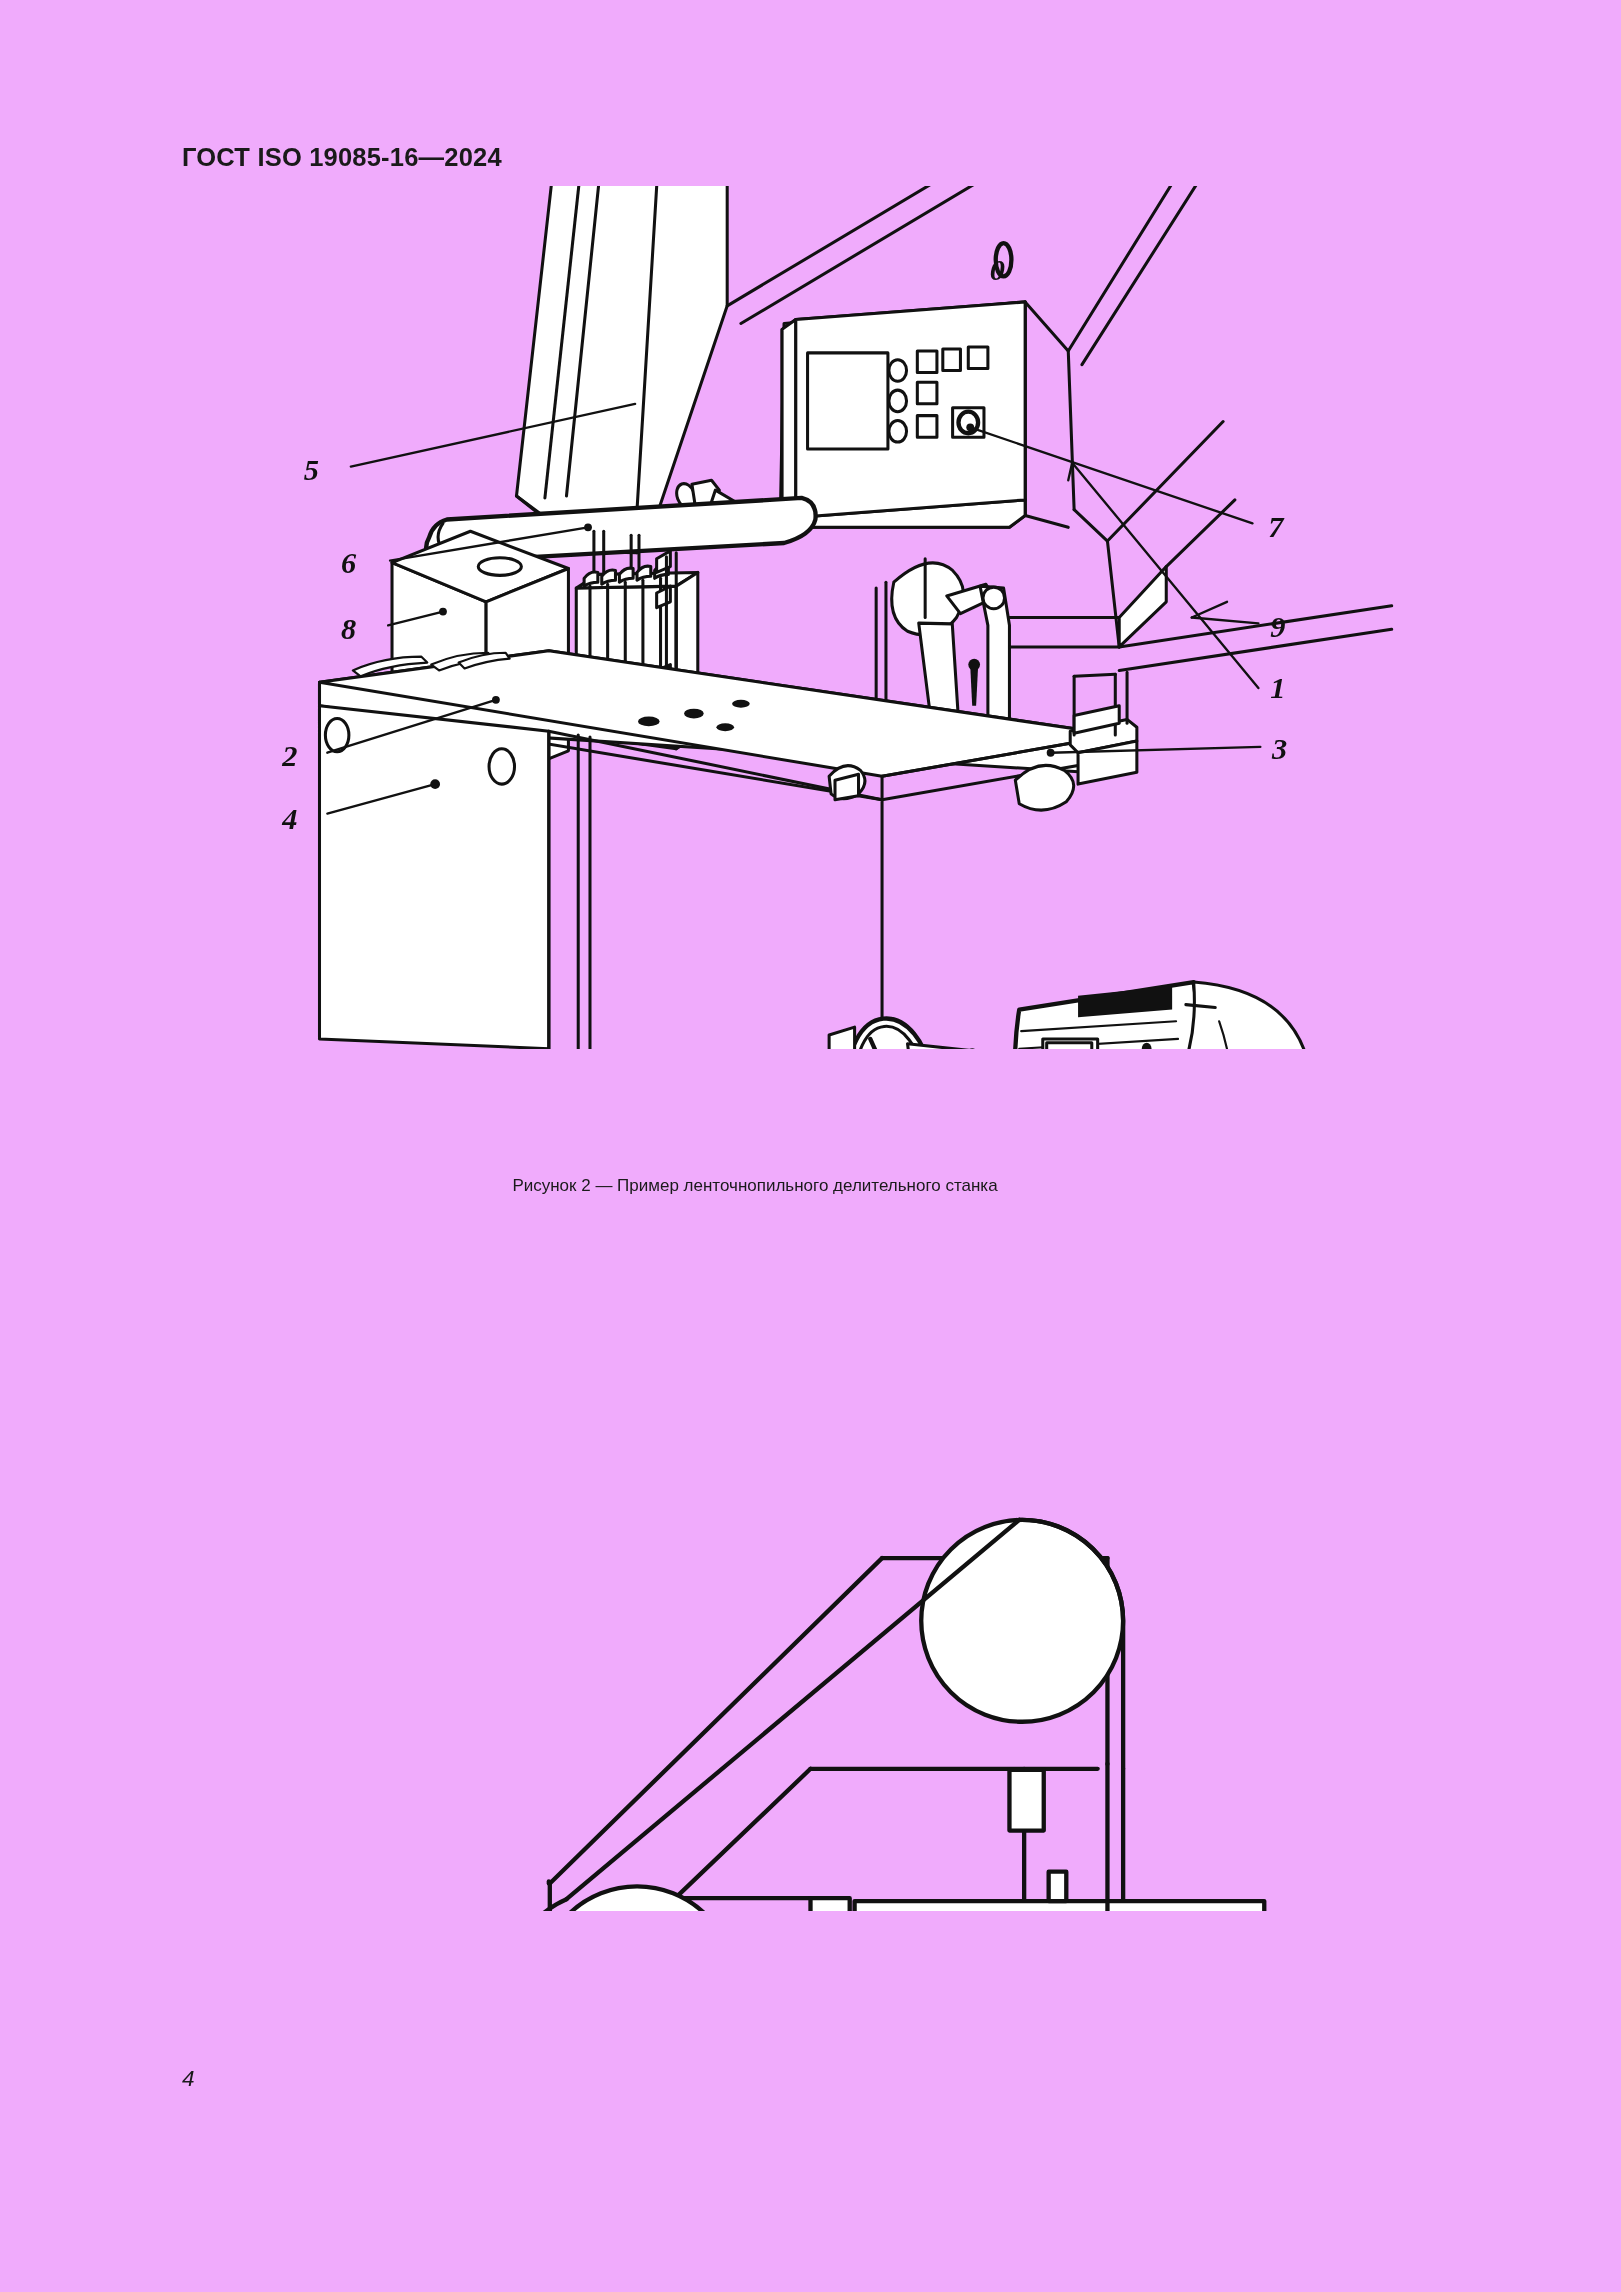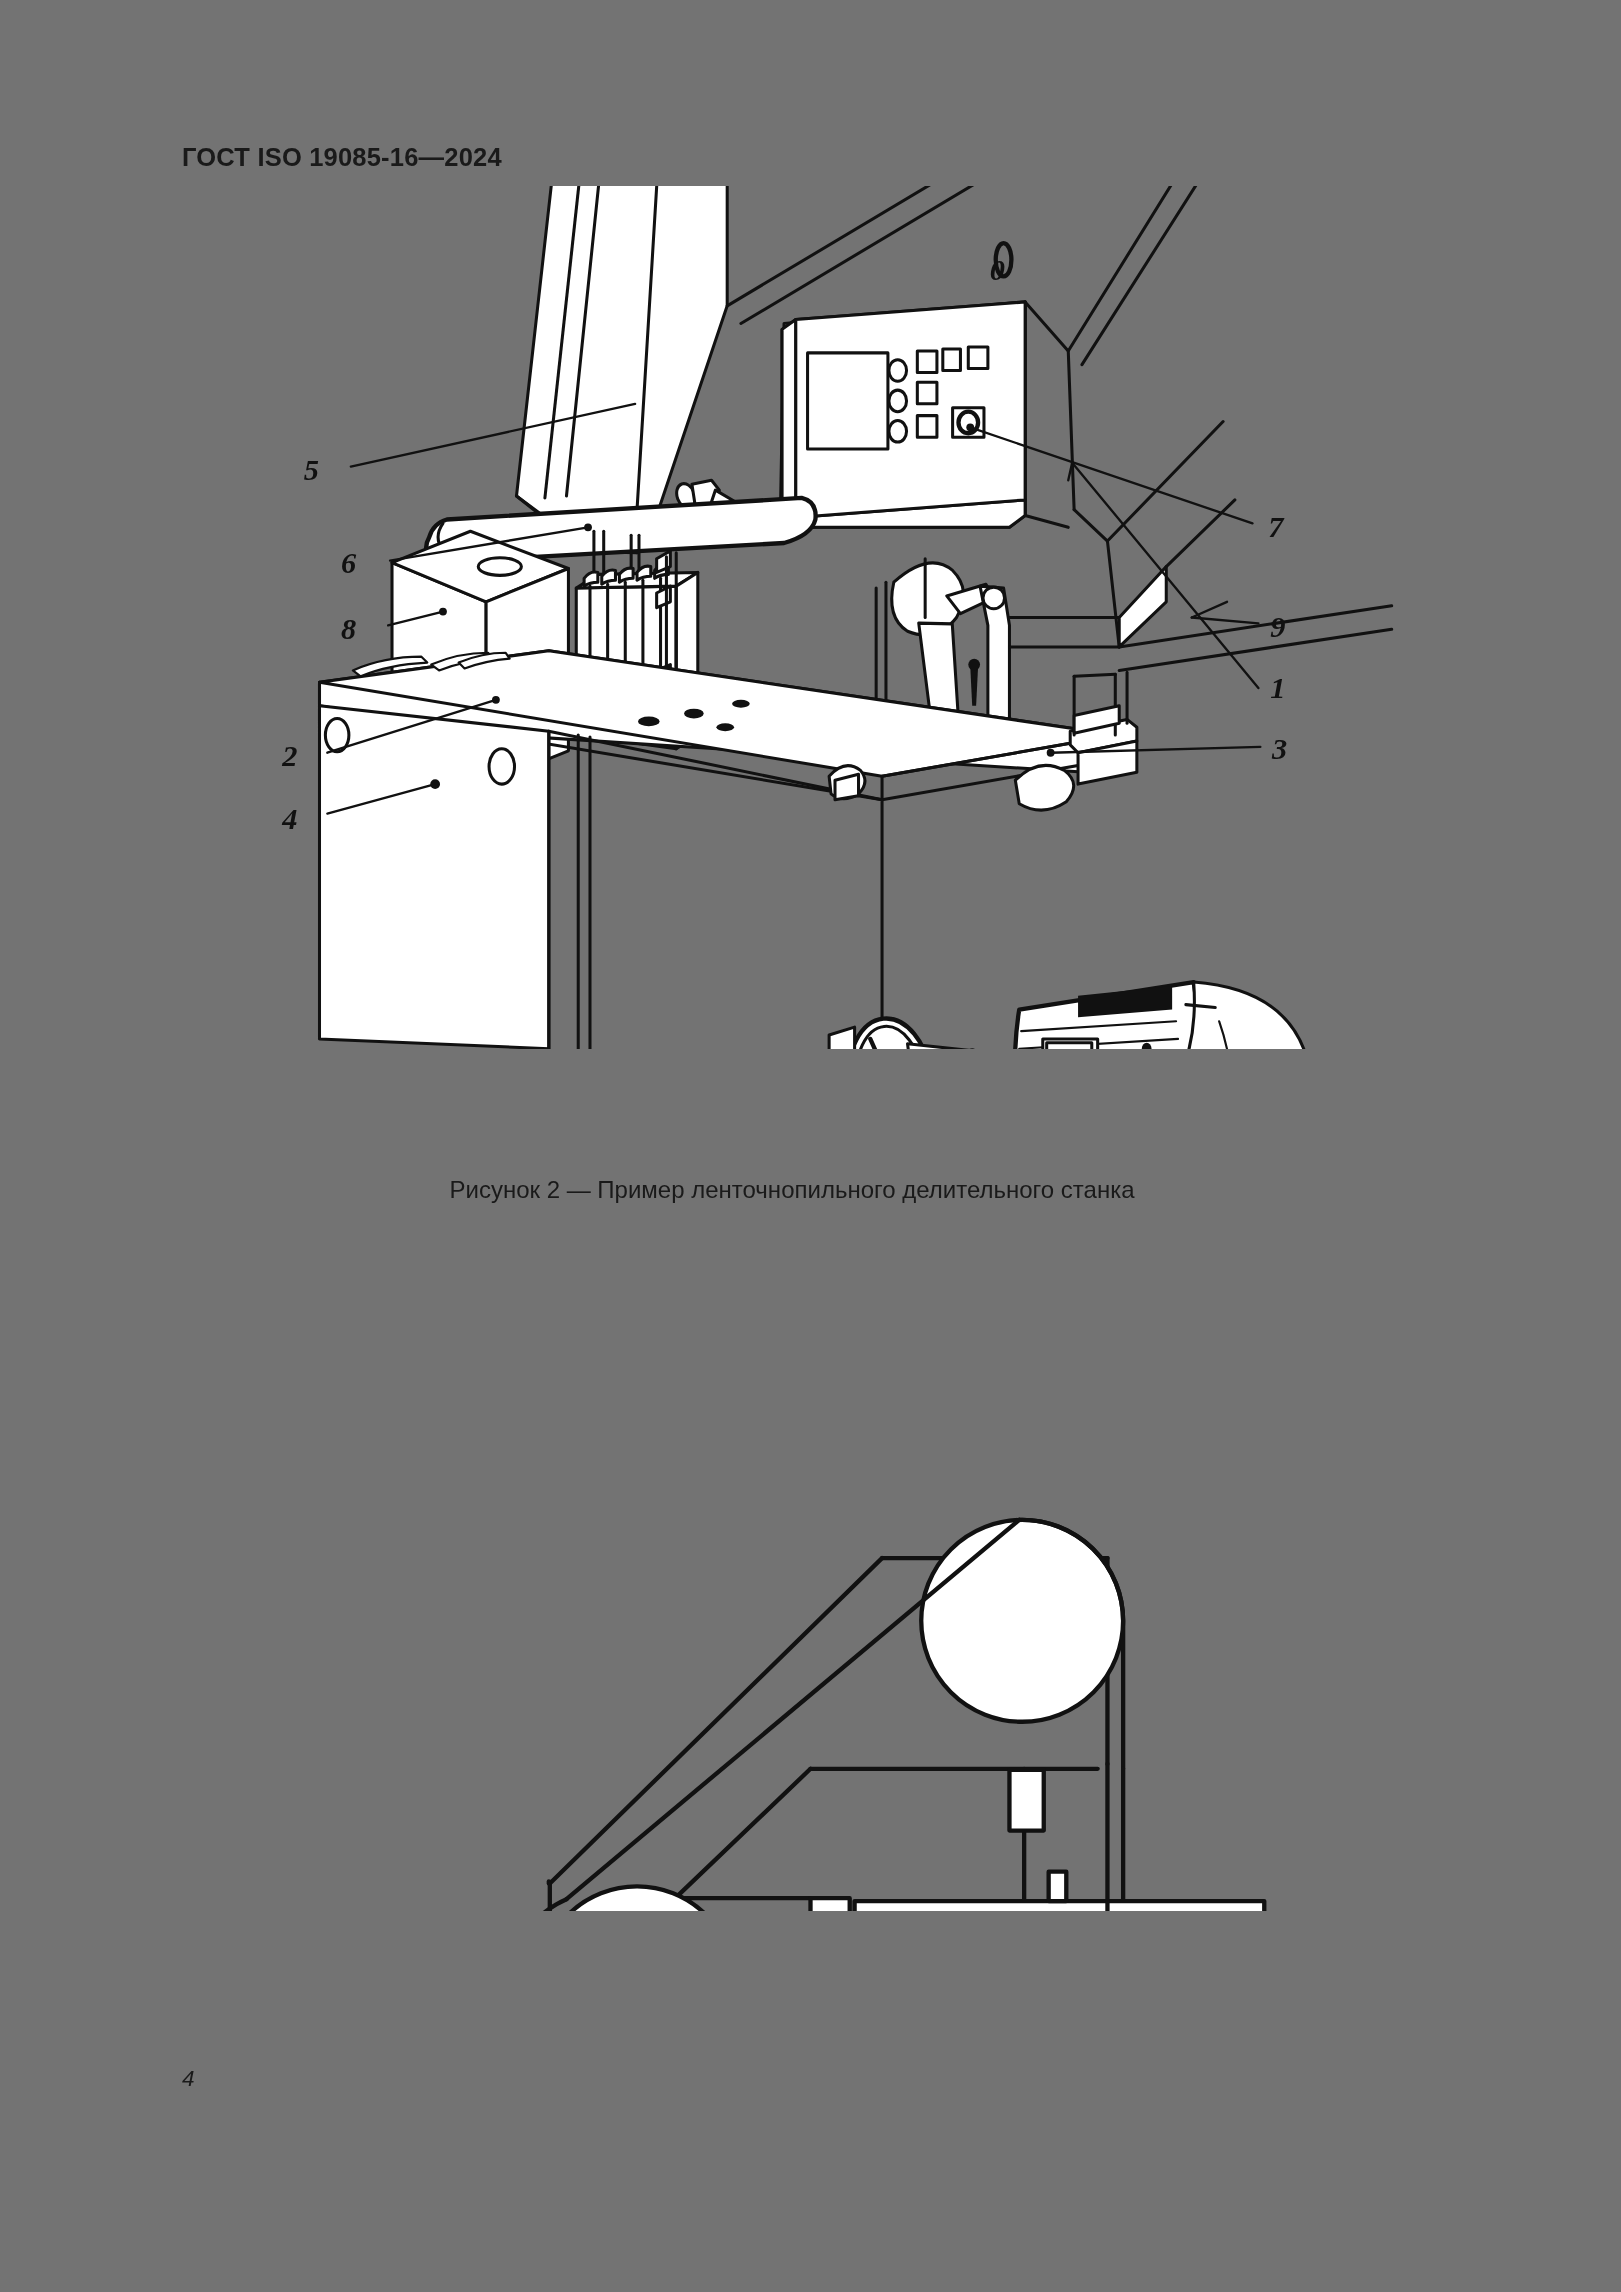--- a/index.html
+++ b/index.html
@@ -3,41 +3,40 @@
 <meta charset="utf-8">
 <style>
   html,body{margin:0;padding:0;background:#fff;}
   body{
     width:1621px;height:2293px;
     font-family:"Liberation Sans", sans-serif;
     color:#1a1a1a;
     position:relative;
     overflow:hidden;
   }
-  .page{position:absolute;inset:0;background:#737373;}
+  .page{position:absolute;inset:0;background:#f0abfc;}
 
   .doc-header{
     position:absolute;left:182px;top:143px;
     font-size:25.5px;font-weight:bold;letter-spacing:0.2px;
     white-space:nowrap;
   }
 
   .fig-block{position:absolute;}
   #figure2-block{left:0;top:186px;width:1621px;height:863px;}
   #figure3-block{left:0;top:1264px;width:1621px;height:647px;}
 
   .legend{
     position:absolute;left:147px;top:1057px;width:1333px;
     text-align:center;font-size:20px;line-height:30px;
   }
 
   .fig-caption{
     position:absolute;width:1510px;text-align:center;
-    font-size:24px;
-    margin-left:37px;
+    font-size:17px;
   }
   #caption2{top:1176px;}
   #caption3{top:1919px;}
 
   .page-number{
     position:absolute;left:182px;top:2066px;
     font-size:22.5px;font-style:italic;
   }
 
   svg{display:block;}

